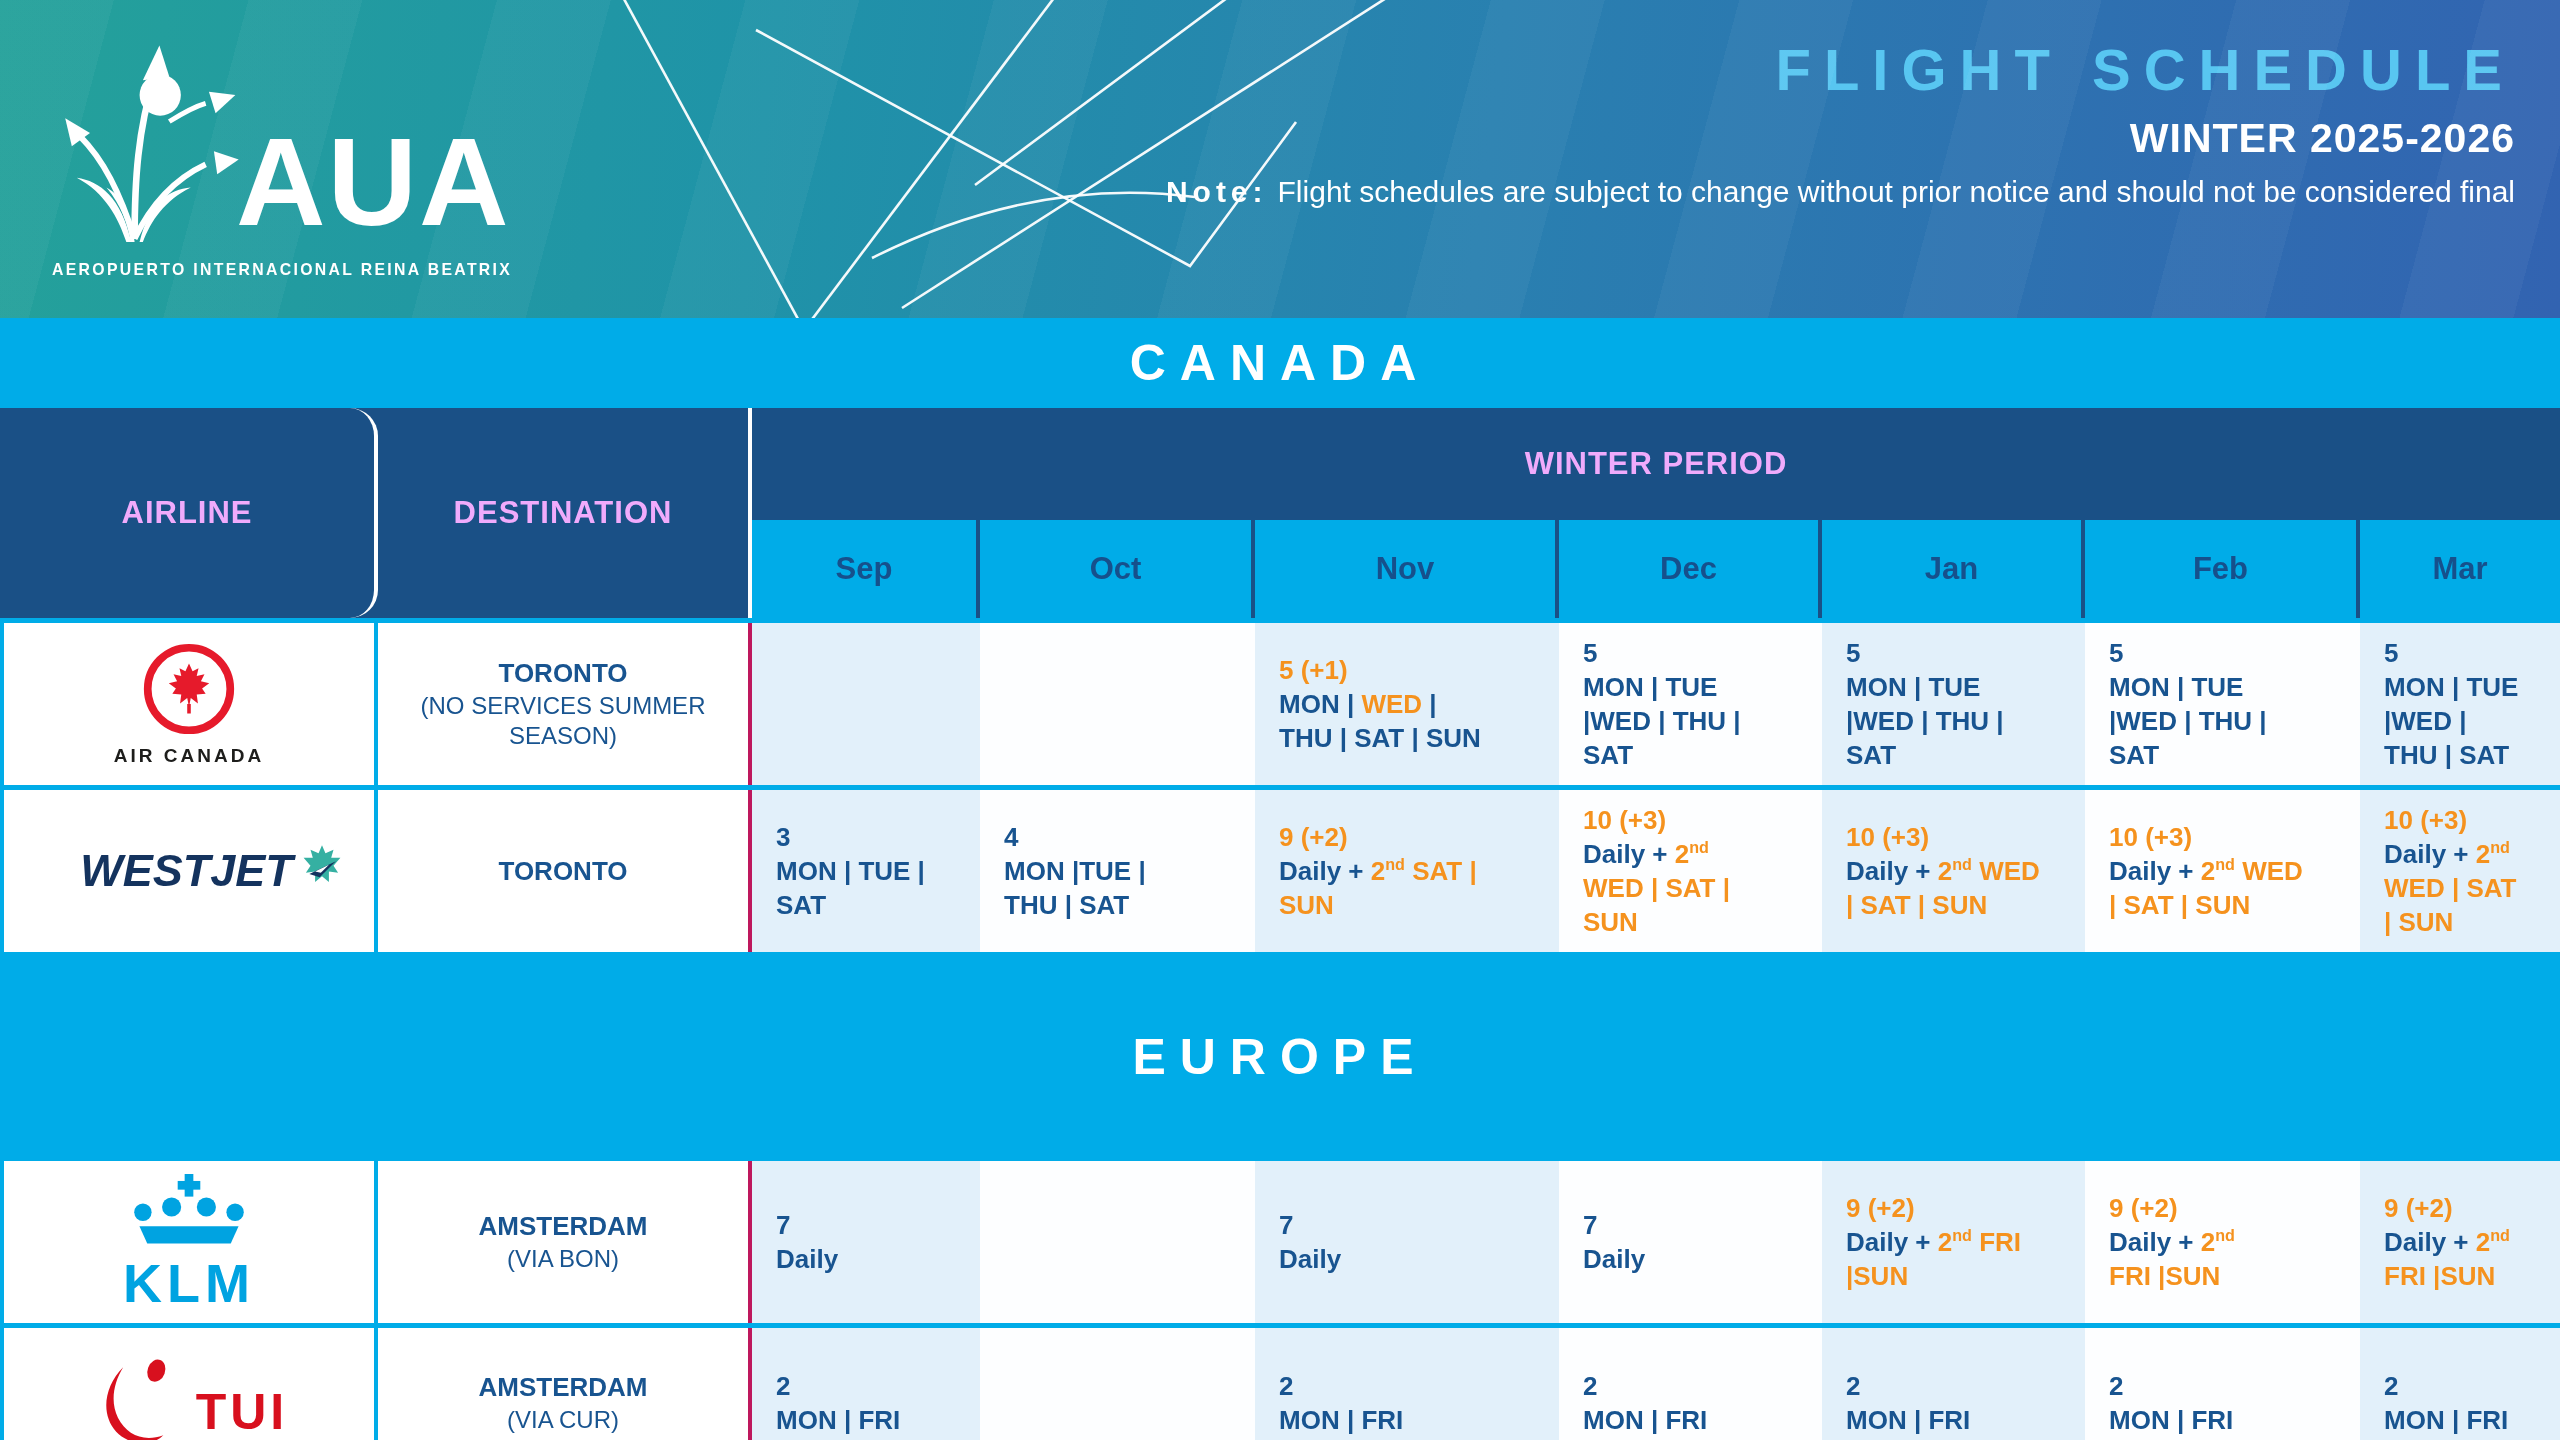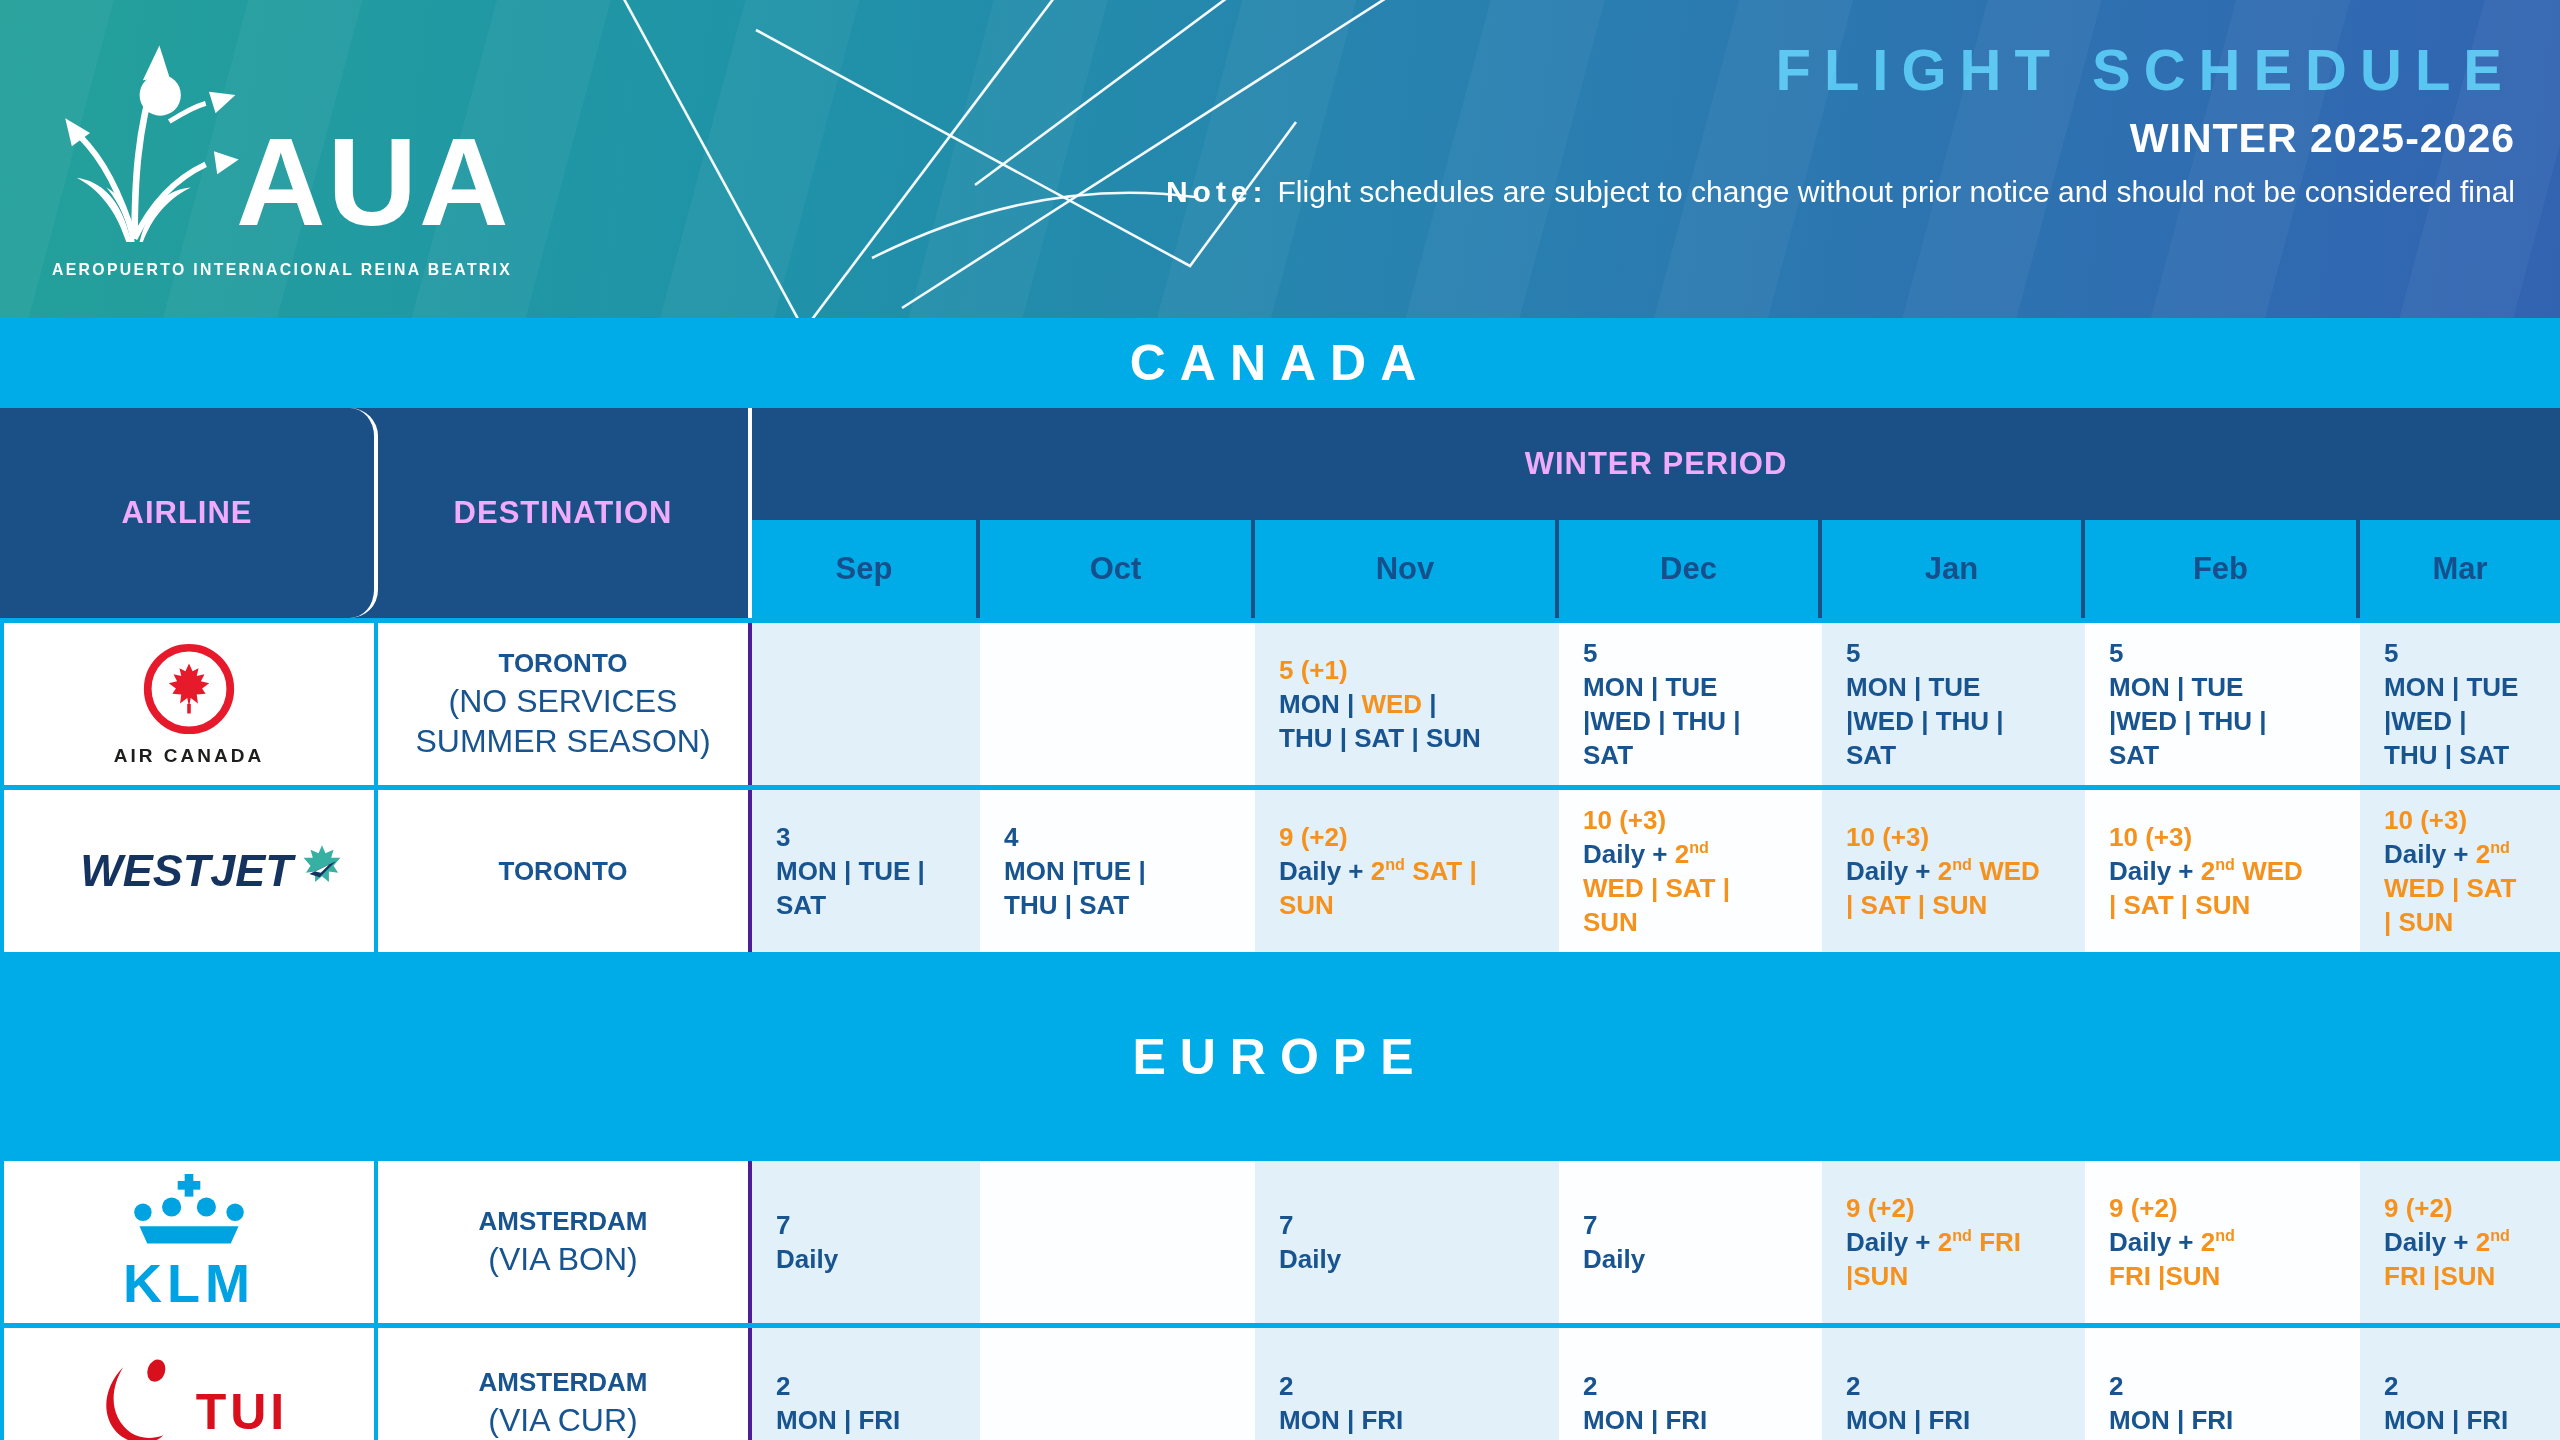--- a/index.html
+++ b/index.html
@@ -72,26 +72,26 @@
   .rows0 .trow{height:162px;}
   .rows1 .trow:nth-child(1){height:162px;}
   .rows1 .trow:nth-child(2){height:150px;}
   .trow{display:grid;grid-template-columns:var(--cols);}
   .cell{box-sizing:border-box;}
   .cell-airline{
     background:#fff;border-left:4px solid #00ACE8;border-right:4px solid #00ACE8;
     display:flex;flex-direction:column;align-items:center;justify-content:center;
   }
   .cell-dest{
-    background:#fff;border-right:4px solid #4c1d95;
+    background:#fff;border-right:4px solid #be185d;
     display:flex;flex-direction:column;align-items:center;justify-content:center;
     text-align:center;padding:0 30px;
   }
   .dest-main{color:#185490;font-size:26px;font-weight:bold;line-height:1.25;}
-  .dest-sub{color:#185490;font-size:32px;line-height:1.25;margin-top:2px;}
+  .dest-sub{color:#185490;font-size:24px;line-height:1.25;margin-top:2px;}
   .cell-m{display:flex;flex-direction:column;justify-content:center;padding-left:24px;padding-right:8px;}
   .cell-m.tint{background:#E2F0FA;}
   .cell-m.plain{background:#FDFEFF;}
   .cell-line{font-size:26px;font-weight:bold;line-height:34px;color:#185490;white-space:nowrap;}
   .cell-line .o{color:#F5921E;}
   .cell-line sup{font-size:.62em;line-height:0;}
   
   .ac-label{font-size:19px;font-weight:bold;letter-spacing:3px;color:#1d1d1b;margin-top:8px;}
   .wj{display:flex;align-items:center;margin-left:47px;}
   .wj-text{font-size:45px;font-weight:bold;font-style:italic;color:#14335E;letter-spacing:0;}

